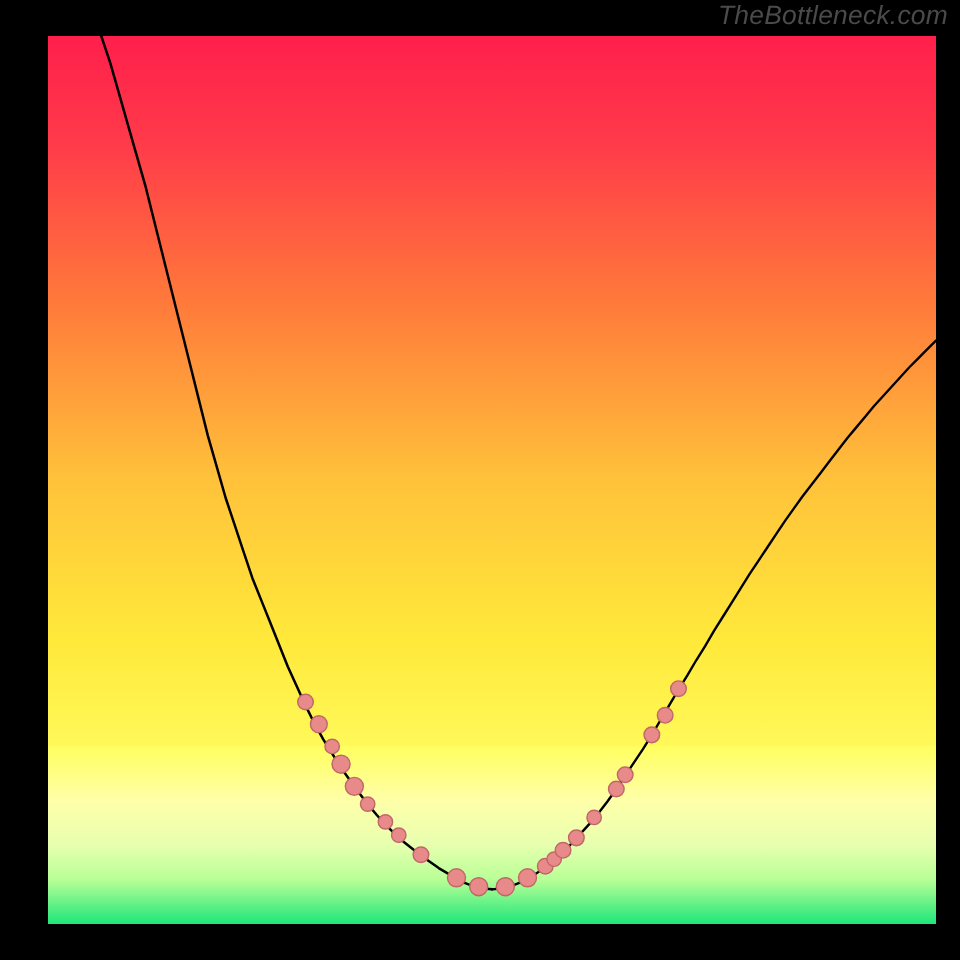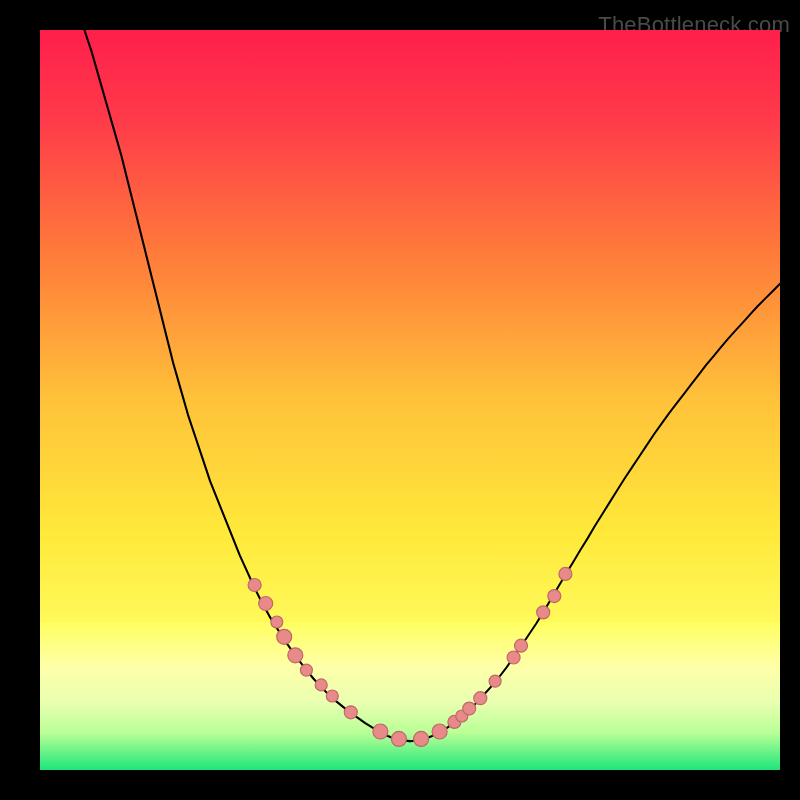--- a/index.html
+++ b/index.html
@@ -5,27 +5,28 @@
   * { margin: 0; padding: 0; box-sizing: border-box; }
   html, body { width: 800px; height: 800px; overflow: hidden; background: #000; }
   .frame {
     position: relative;
     width: 800px;
     height: 800px;
     background: #000;
   }
   .watermark {
     position: absolute;
-    top: 12px;
+    top: 0;
     right: 10px;
     font-family: Arial, Helvetica, sans-serif;
     font-size: 22px;
     color: #4a4a4a;
     font-weight: 400;
     letter-spacing: 0.2px;
+    font-style: italic;
   }
   .plot-area {
     position: absolute;
     left: 40px;
     top: 30px;
     width: 740px;
     height: 740px;
     overflow: hidden;
   }
   .plot-area svg {

